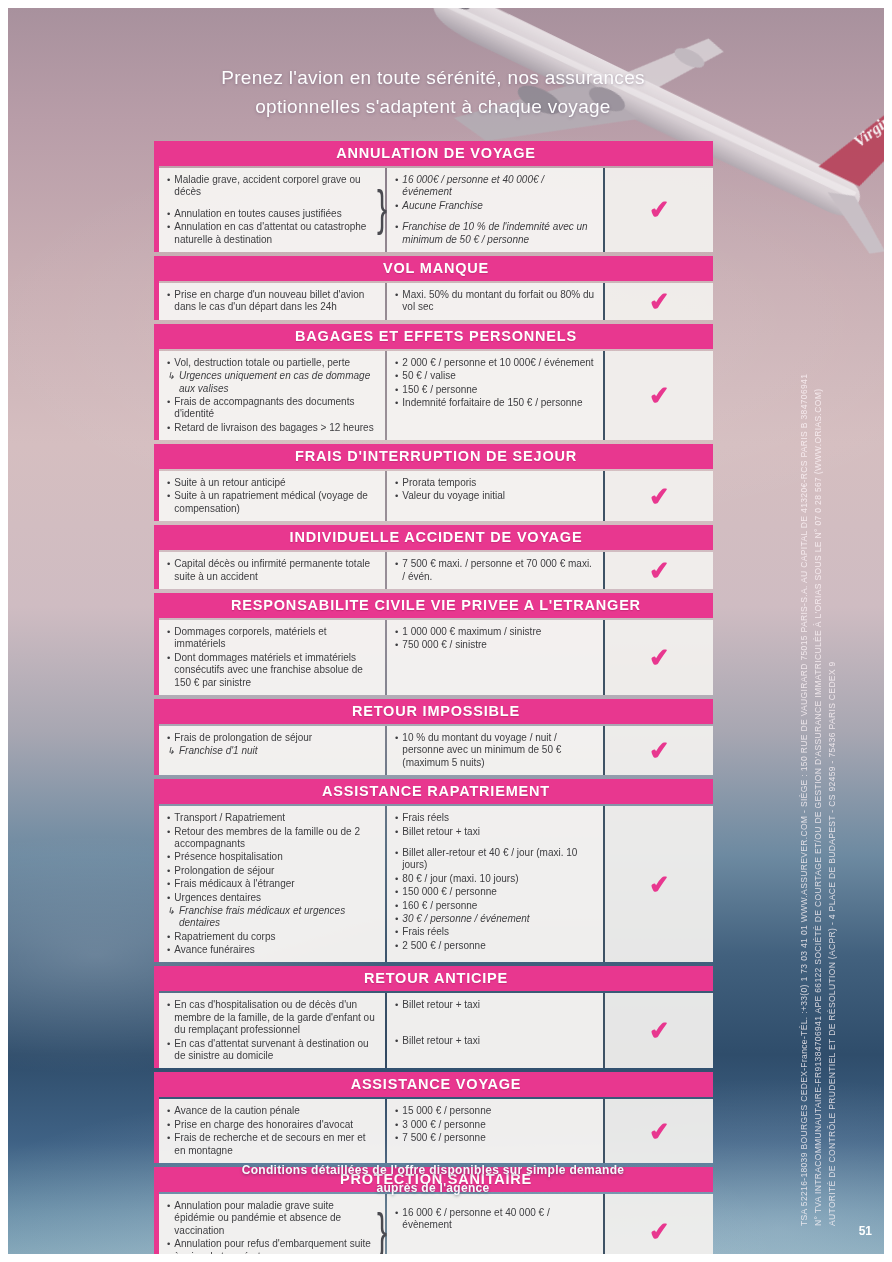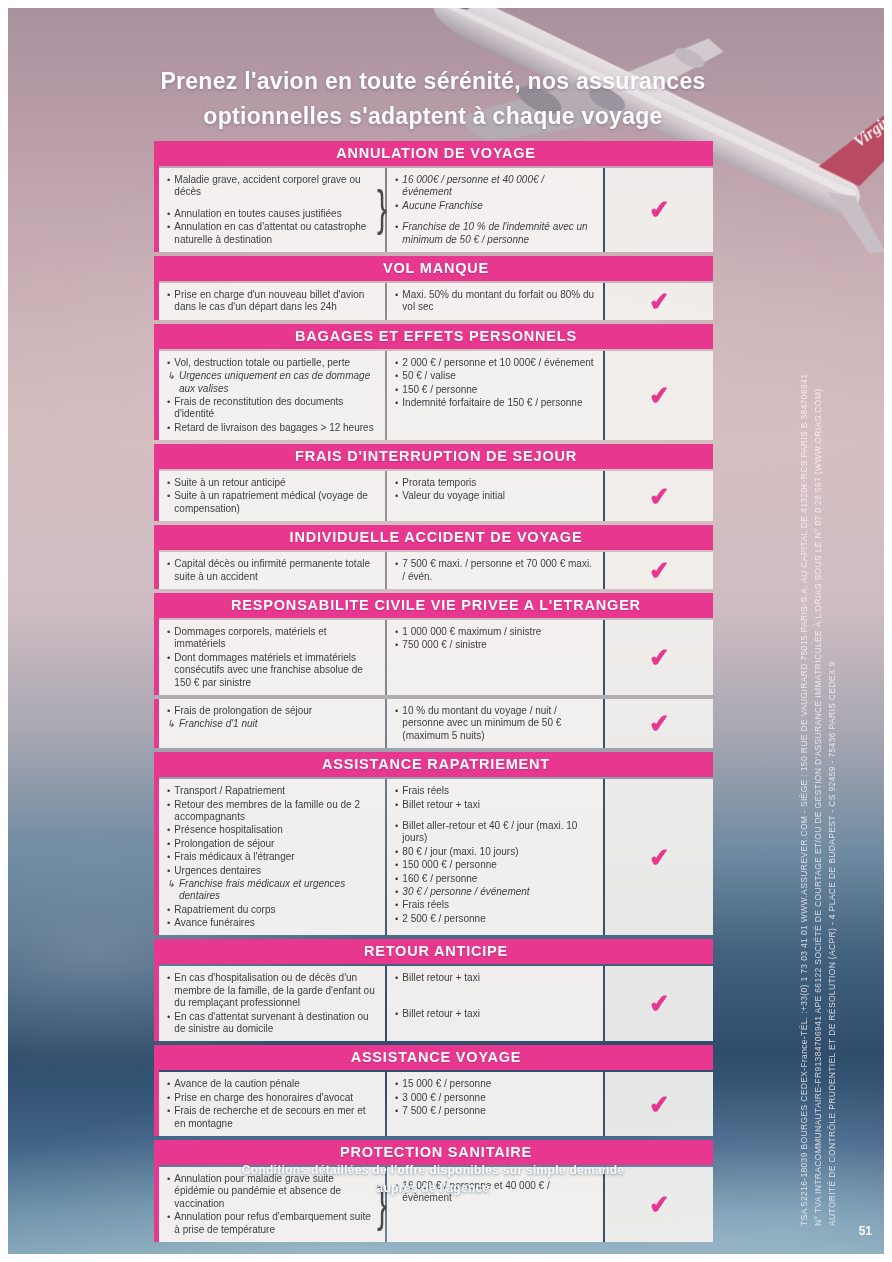--- a/index.html
+++ b/index.html
@@ -20,21 +20,21 @@
       radial-gradient(ellipse 420px 170px at 10% 76%, rgba(255,255,255,0.22), transparent 70%),
       radial-gradient(ellipse 520px 210px at 88% 98%, rgba(235,245,252,0.24), transparent 72%),
       radial-gradient(ellipse 620px 230px at 38% 100%, rgba(230,240,248,0.26), transparent 70%),
       radial-gradient(ellipse 700px 280px at 55% 26%, rgba(255,255,255,0.10), transparent 75%);
   }
   
   .plane{position:absolute;top:-18px;right:-60px;width:560px;height:250px;
     transform:rotate(26deg);opacity:.88;filter:blur(.6px);}
   
   .title{position:absolute;top:56px;left:118px;width:614px;text-align:center;
-    color:#fdfdfe;font-weight:bold;font-size:23px;line-height:1.5;
+    color:#fdfdfe;font-weight:normal;font-size:19px;line-height:1.5;
     letter-spacing:.3px;text-shadow:0 1px 3px rgba(70,45,80,.35);}
   .footer{position:absolute;top:1153px;left:118px;width:614px;text-align:center;
     color:#f7fbfd;font-weight:bold;font-size:12px;line-height:1.5;
     letter-spacing:.3px;text-shadow:0 1px 3px rgba(15,35,55,.45);}
   
   .table{position:absolute;top:133px;left:146px;width:559px;}
   .section{border-left:5px solid #e8378f;margin-bottom:4px;box-sizing:border-box;}
   .section-header{background:#e8378f;color:#ffffff;text-align:center;
     font-weight:bold;font-size:14.5px;letter-spacing:.8px;padding:4px 0 5px 0;
     text-shadow:0 1px 1px rgba(140,20,80,.35);}
@@ -168,21 +168,21 @@
               <div class="item bullet">
                 <span class="b">•</span>
                 <span>Vol, destruction totale ou partielle, perte</span>
               </div>
               <div class="item sub-italic">
                 <span class="b">↳</span>
                 <span>Urgences uniquement en cas de dommage aux valises</span>
               </div>
               <div class="item bullet">
                 <span class="b">•</span>
-                <span>Frais de reconstitution des documents d'identité</span>
+                <span>Frais de accompagnants des documents d'identité</span>
               </div>
               <div class="item bullet">
                 <span class="b">•</span>
                 <span>Retard de livraison des bagages &gt; 12 heures</span>
               </div>
             </div>
             <div class="col col-right">
               <div class="item bullet">
                 <span class="b">•</span>
                 <span>2 000 € / personne et 10 000€ / événement</span>
@@ -275,20 +275,21 @@
                 <span class="b">•</span>
                 <span>750 000 € / sinistre</span>
               </div>
             </div>
             <div class="col col-check">
               <span class="check">✔</span>
             </div>
           </div>
         </div>
         <div class="section">
+          <div class="section-header">RETOUR IMPOSSIBLE</div>
           <div class="row">
             <div class="col col-left">
               <div class="item bullet">
                 <span class="b">•</span>
                 <span>Frais de prolongation de séjour</span>
               </div>
               <div class="item sub-italic">
                 <span class="b">↳</span>
                 <span>Franchise d'1 nuit</span>
               </div>

